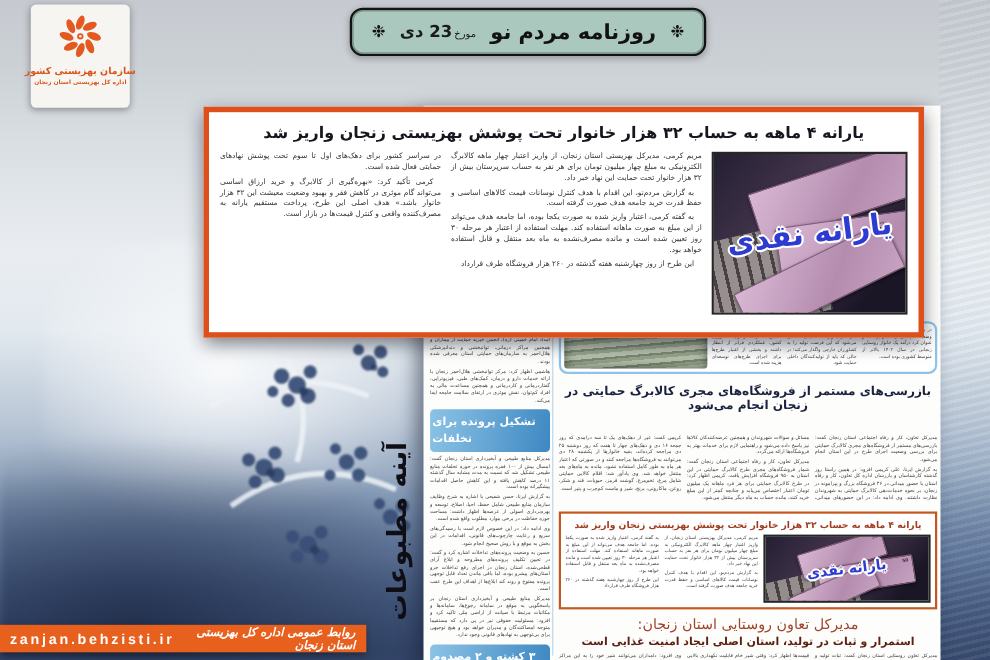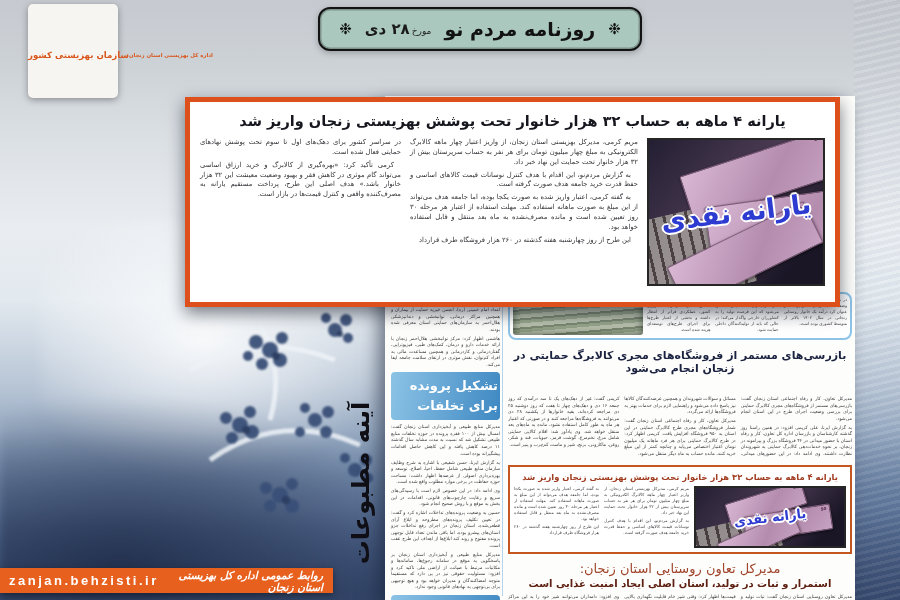--- a/index.html
+++ b/index.html
@@ -20,22 +20,22 @@
     background:repeating-linear-gradient(167deg,rgba(255,255,255,.16) 0 3px,rgba(70,90,120,.10) 3px 7px);}
   .berries{position:absolute;left:150px;top:210px;width:240px;height:330px;z-index:1;filter:blur(1.1px);}
   
   .paper{position:absolute;left:385px;top:96px;width:470px;height:504px;z-index:2;background:#fdfdfb;
     box-shadow:-7px 7px 16px rgba(15,25,45,.5);overflow:hidden;}
   .paper-divider{position:absolute;left:117px;top:196px;bottom:4px;width:1px;background:#b5d4ea;}
   .t{font-size:4.6px;line-height:1.42;text-align:justify;color:#3b3b40;direction:rtl;}
   .t p{margin:0 0 2.5px;}
   .side-col{position:absolute;left:6px;top:198px;width:109px;}
   .main-col{position:absolute;left:123px;top:196px;width:344px;}
-  .bluebox{background:linear-gradient(100deg,#8cc3e6,#3e88c2);color:#fff;border-radius:4px;text-align:right;
-    font-size:13px;font-weight:bold;line-height:1.55;padding:4px 2px;margin:4px 0;direction:rtl;}
+  .bluebox{background:linear-gradient(100deg,#8cc3e6,#3e88c2);color:#fff;border-radius:4px;text-align:left;
+    font-size:10px;font-weight:bold;line-height:1.55;padding:4px 2px;margin:4px 0;direction:rtl;}
   .ecobox{border:2px solid #8ec3e8;border-radius:8px;height:48px;box-sizing:border-box;background:#fff;
     display:flex;direction:rtl;gap:4px;padding:3px;}
   .eco-cols{flex:1;column-count:3;column-gap:5px;overflow:hidden;font-size:4.2px;}
   .money-stacks{width:130px;border-radius:3px;flex:none;
     background:repeating-linear-gradient(175deg,#b9c2ae 0 4px,#7d8a74 4px 6px,#98a68c 6px 9px);
     box-shadow:inset 0 0 10px rgba(10,20,10,.6);}
   .h-inspect{font-size:11px;font-weight:bold;color:#1b2240;text-align:center;margin:9px 4px 21px;direction:rtl;}
   .cols3a{column-count:3;column-gap:5px;height:64px;overflow:hidden;}
   .subsidybox{border:2px solid #c4571f;margin-top:5px;padding:4px;background:#fff;box-sizing:border-box;}
   .h-subsidy{font-size:8.4px;font-weight:bold;color:#a03c20;text-align:center;margin:1px 0 4px;direction:rtl;}
@@ -76,21 +76,21 @@
     background:#aac8be;border:2px solid #131313;border-radius:12px;
     box-shadow:inset 0 0 0 1.5px rgba(10,10,10,.28),0 2px 6px rgba(0,0,0,.25);
     display:flex;direction:rtl;align-items:center;justify-content:center;gap:13px;padding:0 8px;}
   .banner-name{font-size:19px;font-weight:bold;color:#121212;}
   .banner-date{color:#1a1a1a;display:flex;align-items:baseline;gap:2px;direction:rtl;}
   .banner-date .pfx{font-size:9px;}
   .banner-date .val{font-size:15px;font-weight:bold;}
   .banner-orn{font-size:15px;color:#111;flex:none;}
   
   .logocard{position:absolute;left:28px;top:4px;width:90px;height:94px;z-index:6;background:#f7f5f1;border-radius:5px;
-    box-shadow:0 2px 7px rgba(0,0,0,.35);display:flex;flex-direction:row;align-items:center;padding-top:5px;box-sizing:border-box;}
+    box-shadow:0 2px 7px rgba(0,0,0,.35);display:flex;flex-direction:column;align-items:center;padding-top:5px;box-sizing:border-box;}
   .org1{font-size:8.6px;font-weight:bold;color:#d8561c;margin-top:3px;direction:rtl;white-space:nowrap;}
   .org2{font-size:5.4px;font-weight:bold;color:#d8561c;margin-top:2px;direction:rtl;white-space:nowrap;}
   
   .presstitle{position:absolute;left:266px;top:466px;width:196px;height:34px;z-index:3;transform:rotate(-90deg);
     font-size:24px;font-weight:bold;letter-spacing:1px;color:#0e0e14;text-align:center;direction:rtl;}
   .footer{position:absolute;left:0;top:568px;width:333px;height:25px;z-index:4;background:#e7601e;box-sizing:border-box;
     display:flex;direction:rtl;align-items:center;justify-content:space-between;padding:0 10px 0 9px;
     box-shadow:0 2px 6px rgba(0,0,0,.35);}
   .footer-credit{font-size:10.5px;font-weight:bold;font-style:italic;color:#fff;}
   .footer-url{font-size:13px;font-weight:bold;color:#fff;letter-spacing:2.5px;font-family:"Liberation Sans",sans-serif;direction:ltr;}
@@ -271,21 +271,21 @@
       <p>کرمی تأکید کرد: «بهره‌گیری از کالابرگ و خرید ارزاق اساسی می‌تواند گام موثری در کاهش فقر و بهبود وضعیت معیشت این ۳۲ هزار خانوار باشد.» هدف اصلی این طرح، پرداخت مستقیم یارانه به مصرف‌کننده واقعی و کنترل قیمت‌ها در بازار است.</p>
     </div>
   </div>
 </div>
 
 <div class="banner">
   <span class="banner-orn">❉</span>
   <span class="banner-name">روزنامه مردم نو</span>
   <span class="banner-date">
     <span class="pfx">مورخ</span>
-    <span class="val">۲۸ دی</span>
+    <span class="val">23 دی</span>
   </span>
   <span class="banner-orn">❉</span>
 </div>
 
 <div class="logocard">
   <svg width="48" height="48" viewBox="0 0 100 100">
     <g fill="#e25a1f">
       <ellipse cx="50" cy="24" rx="7" ry="14" transform="rotate(22 50 24)"></ellipse>
       <ellipse cx="68" cy="31" rx="7" ry="14" transform="rotate(67 68 31)"></ellipse>
       <ellipse cx="76" cy="50" rx="7" ry="14" transform="rotate(112 76 50)"></ellipse>

